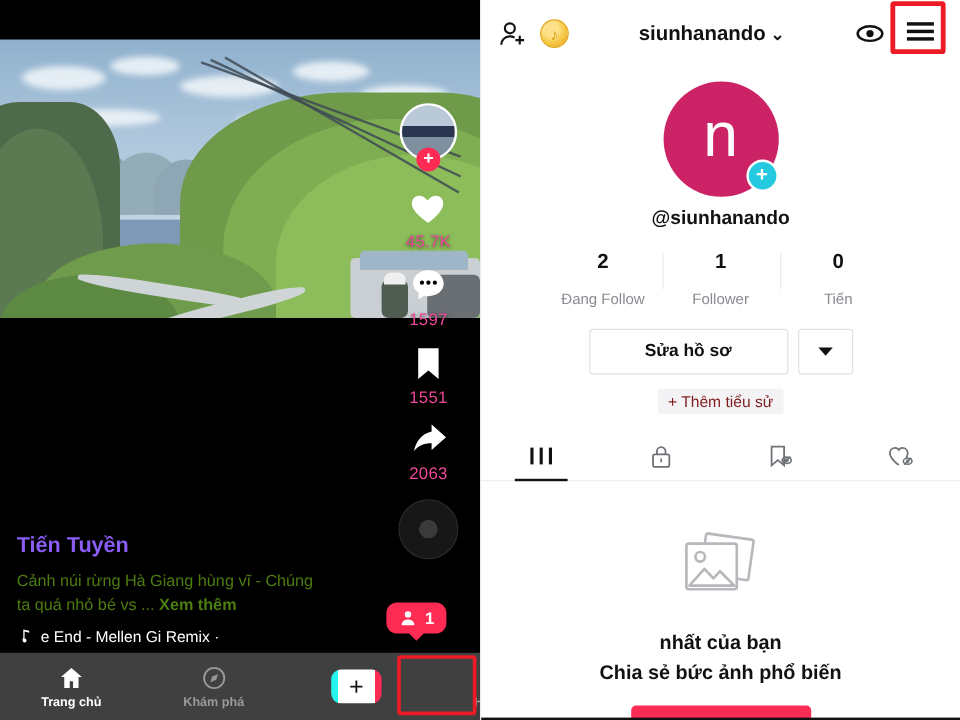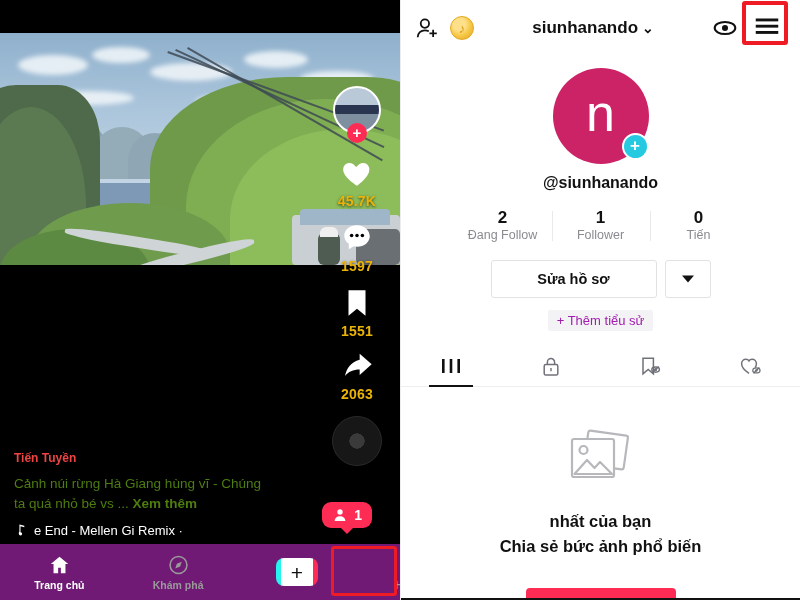--- a/index.html
+++ b/index.html
@@ -58,54 +58,54 @@
     background-image:linear-gradient(#b9c9d8 0 38%, #2a3550 38% 60%, #7e8fa0 60% 100%);
   }
   .rail-av .plus {
     position:absolute; left:50%; bottom:-9px; transform:translateX(-50%);
     width:20px; height:20px; border-radius:50%;
     background:#fe2c55; color:#fff; font-size:15px; line-height:19px; font-weight:700;
   }
   .rail-item { margin-bottom:12px; }
   .rail-ico { display:block; margin:0 auto; }
   .rail-num {
-    display:block; color:#eab308; font-size:14px; font-weight:700;
+    display:block; color:#ec4899; font-size:14px; font-weight:400;
     margin-top:3px; letter-spacing:.2px;
     text-shadow:0 1px 3px rgba(0,0,0,.65);
   }
   .disc {
     width:50px; height:50px; border-radius:50%; margin:14px auto 0 auto;
     background:radial-gradient(circle at 50% 50%, #3a3a3a 0 22%, #171717 23% 100%);
     border:1px solid #2a2a2a;
   }
 
   
   .caption { position:absolute; left:14px; bottom:62px; width:250px; z-index:5; }
-  .cap-user { color:#ef4444; font-size:12px; font-weight:700; margin-bottom:9px; }
+  .cap-user { color:#8b5cf6; font-size:18px; font-weight:700; margin-bottom:9px; }
   .cap-text { color:#4d7c0f; font-size:13.5px; line-height:20px; }
   .cap-more { font-weight:700; }
   .cap-music { color:#fff; font-size:13px; margin-top:9px; display:flex; align-items:center; gap:7px; }
 
   
   .tip {
     position:absolute; right:28px; bottom:72px; z-index:7;
     background:#fe2c55; border-radius:9px; padding:5px 10px;
     display:flex; align-items:center; gap:6px;
   }
   .tip-num { color:#fff; font-size:14px; font-weight:700; }
   .tip:after{
     content:""; position:absolute; left:50%; bottom:-6px; transform:translateX(-50%);
     border-left:7px solid transparent; border-right:7px solid transparent;
     border-top:7px solid #fe2c55;
   }
 
   
   .botnav {
     position:absolute; left:0; bottom:0; width:475px; height:56px;
-    background:#701a75; display:flex; align-items:center; z-index:8;
+    background:#404040; display:flex; align-items:center; z-index:8;
   }
   .nav-item {
     flex:1; text-align:center; color:#9a9a9a;
     display:flex; flex-direction:column; align-items:center; justify-content:center;
     gap:3px; height:100%;
   }
   .nav-item.active { color:#fff; }
   .nav-label { font-size:10.5px; font-weight:700; }
   .nav-plus {
     width:42px; height:28px; border-radius:8px;
@@ -161,35 +161,35 @@
   .p-handle {
     text-align:center; font-size:16px; font-weight:700; color:#111; margin-top:10px;
   }
 
   .stats { display:flex; justify-content:center; margin-top:16px; }
   .stat { width:98px; text-align:center; position:relative; }
   .stat + .stat:before {
     content:""; position:absolute; left:0; top:3px; width:1px; height:30px; background:#e9e9e9;
   }
   .stat-val { font-size:17px; font-weight:700; color:#111; }
-  .stat-lbl { font-size:12.5px; color:#8a8b91; margin-top:0; }
+  .stat-lbl { font-size:12.5px; color:#8a8b91; margin-top:14px; }
 
   .btn-row { display:flex; justify-content:center; gap:8px; margin-top:18px; }
   .btn-edit {
     width:166px; height:38px; border:1px solid #e2e2e4; border-radius:3px;
     background:#fff; color:#111; font-size:14.5px; font-weight:700;
     display:flex; align-items:center; justify-content:center;
   }
   .btn-caret {
     width:46px; height:38px; border:1px solid #e2e2e4; border-radius:3px;
     background:#fff; display:flex; align-items:center; justify-content:center;
   }
   .bio {
     margin:12px auto 0 auto; width:fit-content;
-    background:#f3f3f5; color:#a21caf; font-size:13px;
+    background:#f3f3f5; color:#7f1d1d; font-size:13px;
     padding:3px 9px; border-radius:2px;
   }
 
   .tabs {
     display:flex; margin-top:16px; border-bottom:1px solid #eeeeee; height:40px;
   }
   .tab { flex:1; display:flex; align-items:flex-end; justify-content:center; position:relative; }
   .tab .glyph { margin-bottom:9px; }
   .tab.active:after {
     content:""; position:absolute; left:50%; transform:translateX(-50%);

